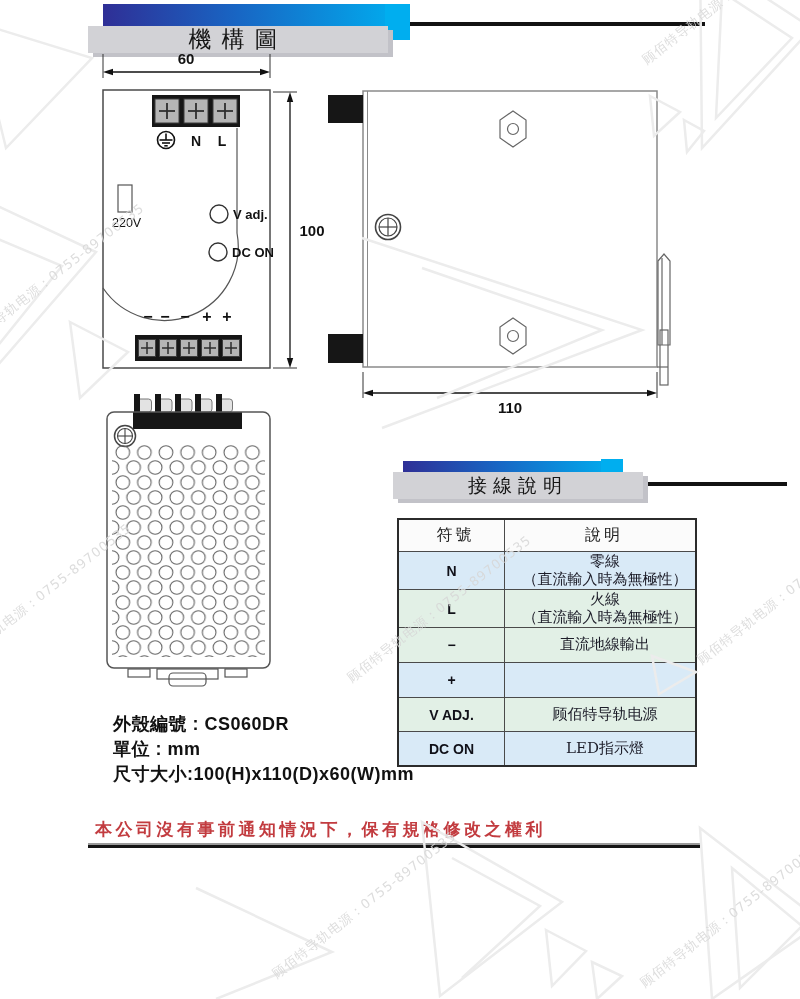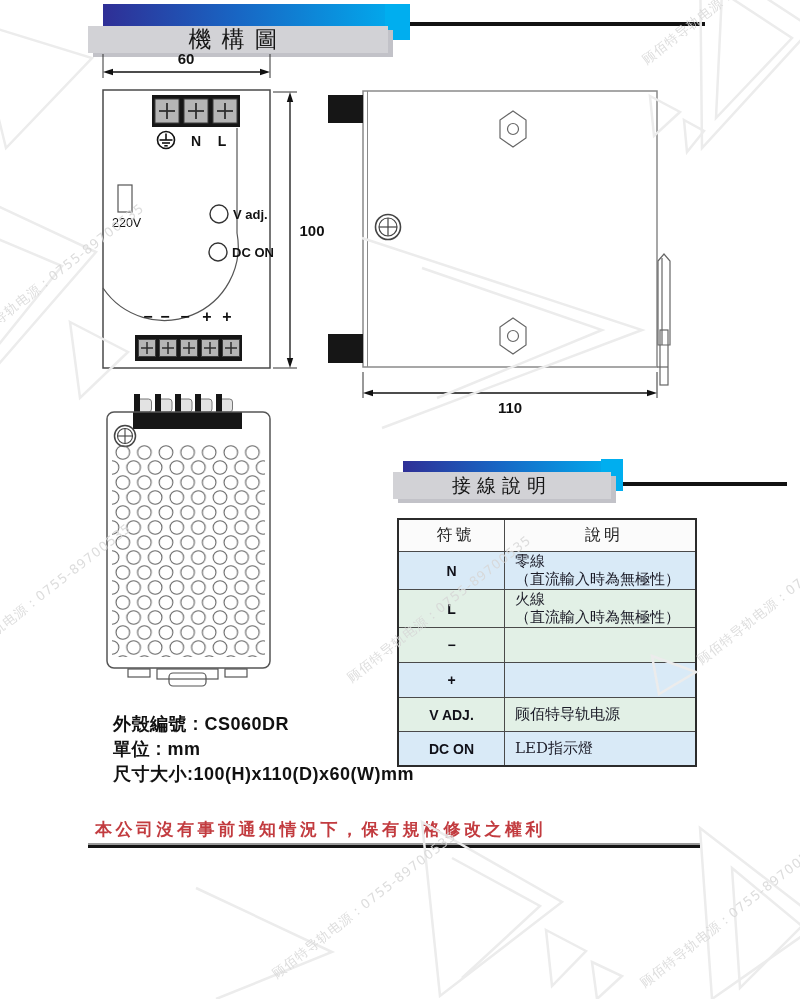--- a/index.html
+++ b/index.html
@@ -25,21 +25,21 @@
          font-size:18px;font-weight:600;line-height:25px;letter-spacing:.5px;}
   
   .wtable{position:absolute;left:397px;top:518px;width:296px;z-index:3;
           border:2px solid #2b2b2b;background:#fff;}
   .trow{display:flex;border-top:1px solid #4a4a4a;}
   .trow:first-child{border-top:none;}
   .tcell{box-sizing:border-box;}
   .tsym{width:106px;border-right:1px solid #4a4a4a;display:flex;align-items:center;justify-content:center;
         font-weight:bold;font-size:14px;color:#101018;}
   .tdesc{flex:1;display:flex;flex-direction:column;justify-content:center;padding-left:10px;
-         font-family:"DejaVu Serif",serif;font-size:15px;color:#1c1c28;line-height:1.18;}
+         font-family:"DejaVu Serif",serif;font-size:15px;color:#1c1c28;line-height:1.18;text-align:center;}
   .thead{background:#fbfbfb;height:31px;}
   .thead .tsym,.thead .tdesc{font-family:"DejaVu Serif",serif;font-weight:normal;font-size:16px;
         letter-spacing:3px;color:#222;justify-content:center;padding-left:8px;align-items:center;
         display:flex;flex-direction:row;}
   .row-blue{background:#d9eaf7;}
   .row-green{background:#e2f0e6;}
   .h37{height:37px;} .h34{height:34px;} .h33{height:33px;}
   
   .notice{position:absolute;left:95px;top:818px;z-index:3;color:#c23b3f;font-weight:600;
           font-size:17px;letter-spacing:3.5px;font-family:"DejaVu Serif",serif;}
@@ -253,21 +253,21 @@
   </svg>
 
   <div class="specs">
     <div>外殼編號 : CS060DR</div>
     <div>單位 : mm</div>
     <div>尺寸大小:100(H)x110(D)x60(W)mm</div>
   </div>
 
   <div class="grad-bar" style="left:403px;top:461px;width:212px;height:11px;"></div>
   <div class="cyan-block" style="left:601px;top:459px;width:22px;height:32px;"></div>
-  <div class="gray-bar" style="left:393px;top:472px;width:218px;height:27px;font-size:19px;letter-spacing:6px;">
+  <div class="gray-bar" style="left:393px;top:472px;width:250px;height:27px;font-size:19px;letter-spacing:6px;">
     <span>接線說明</span>
   </div>
   <div class="rule" style="left:623px;top:482px;width:164px;height:3.5px;"></div>
 
   <div class="wtable">
     <div class="trow thead">
       <div class="tcell tsym">符號</div>
       <div class="tcell tdesc">說明</div>
     </div>
     <div class="trow row-blue h37">
@@ -279,20 +279,23 @@
     </div>
     <div class="trow row-green h37">
       <div class="tcell tsym">L</div>
       <div class="tcell tdesc">
         <span>火線</span>
         <span>（直流輸入時為無極性）</span>
       </div>
     </div>
     <div class="trow row-green h34">
       <div class="tcell tsym">−</div>
+      <div class="tcell tdesc">
+        <span>直流地線輸出</span>
+      </div>
     </div>
     <div class="trow row-blue h34">
       <div class="tcell tsym">+</div>
     </div>
     <div class="trow row-green h33">
       <div class="tcell tsym">V ADJ.</div>
       <div class="tcell tdesc">
         <span>顾佰特导轨电源</span>
       </div>
     </div>

